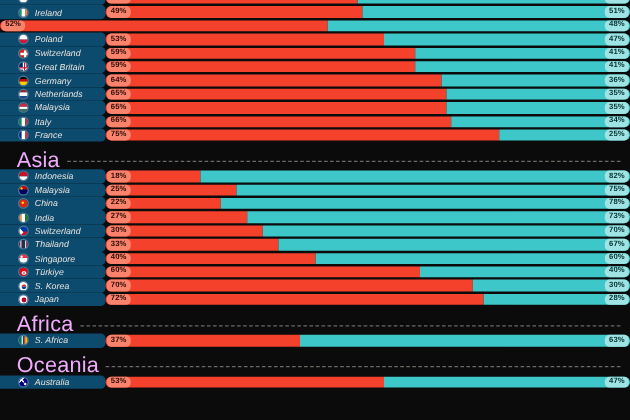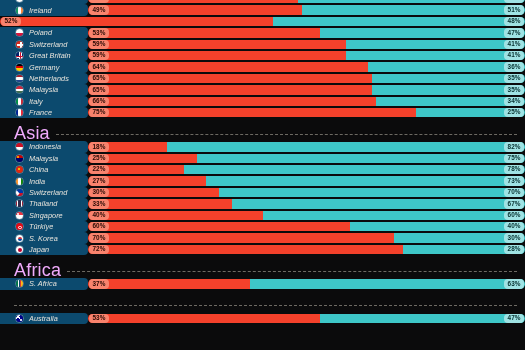--- a/index.html
+++ b/index.html
@@ -520,20 +520,21 @@
         <div class="seg red" style="width: 37%;">
           <span class="pill">37%</span>
         </div>
         <div class="seg teal" style="width: 63%;">
           <span class="pill">63%</span>
         </div>
       </div>
     </div>
     <div class="gap-lg"></div>
     <div class="section-header">
+      <span class="section-title">Oceania</span>
       <span class="section-rule"></span>
     </div>
     <div class="row">
       <div class="label-cell">
         <span class="flag">
           <i style="background:#00008b;top:0%;height:100%;"></i>
           <span style="position:absolute;left:-0.5px;top:-0.5px;width:4.5px;height:4.5px;background:linear-gradient(45deg,transparent 42%,#fff 42%,#fff 58%,transparent 58%),linear-gradient(-45deg,transparent 42%,#fff 42%,#fff 58%,transparent 58%)"></span>
           <span style="position:absolute;right:1.2px;bottom:1.2px;width:1.6px;height:1.6px;background:#fff;border-radius:50%"></span>
         </span>
         <span class="country">Australia</span>

